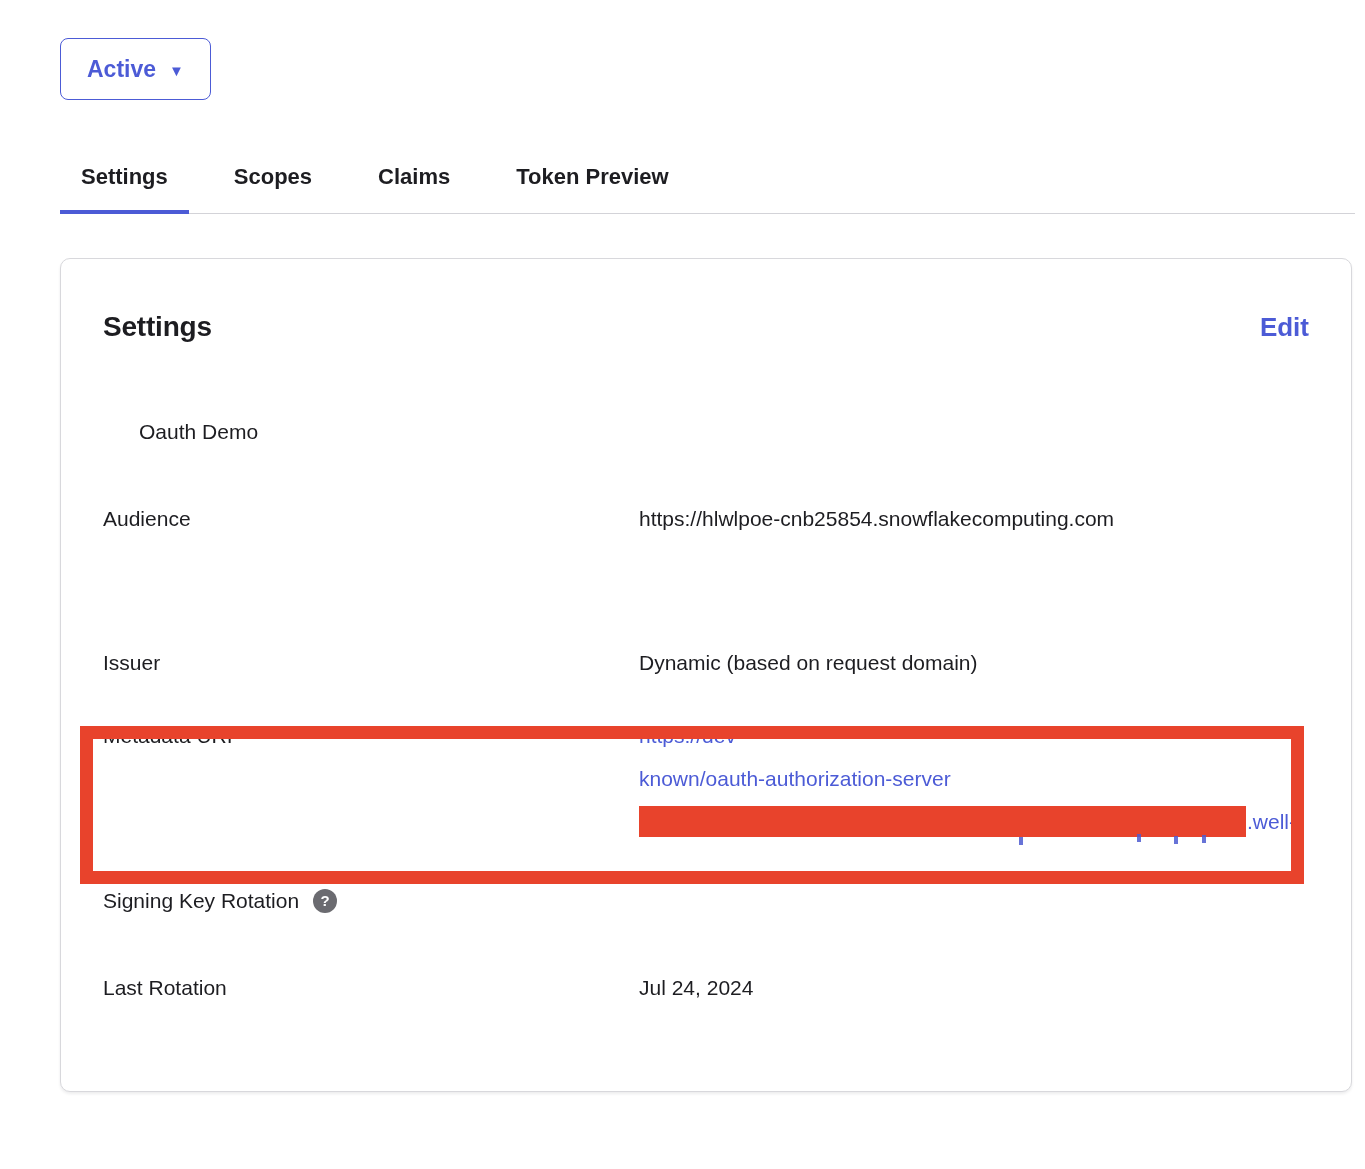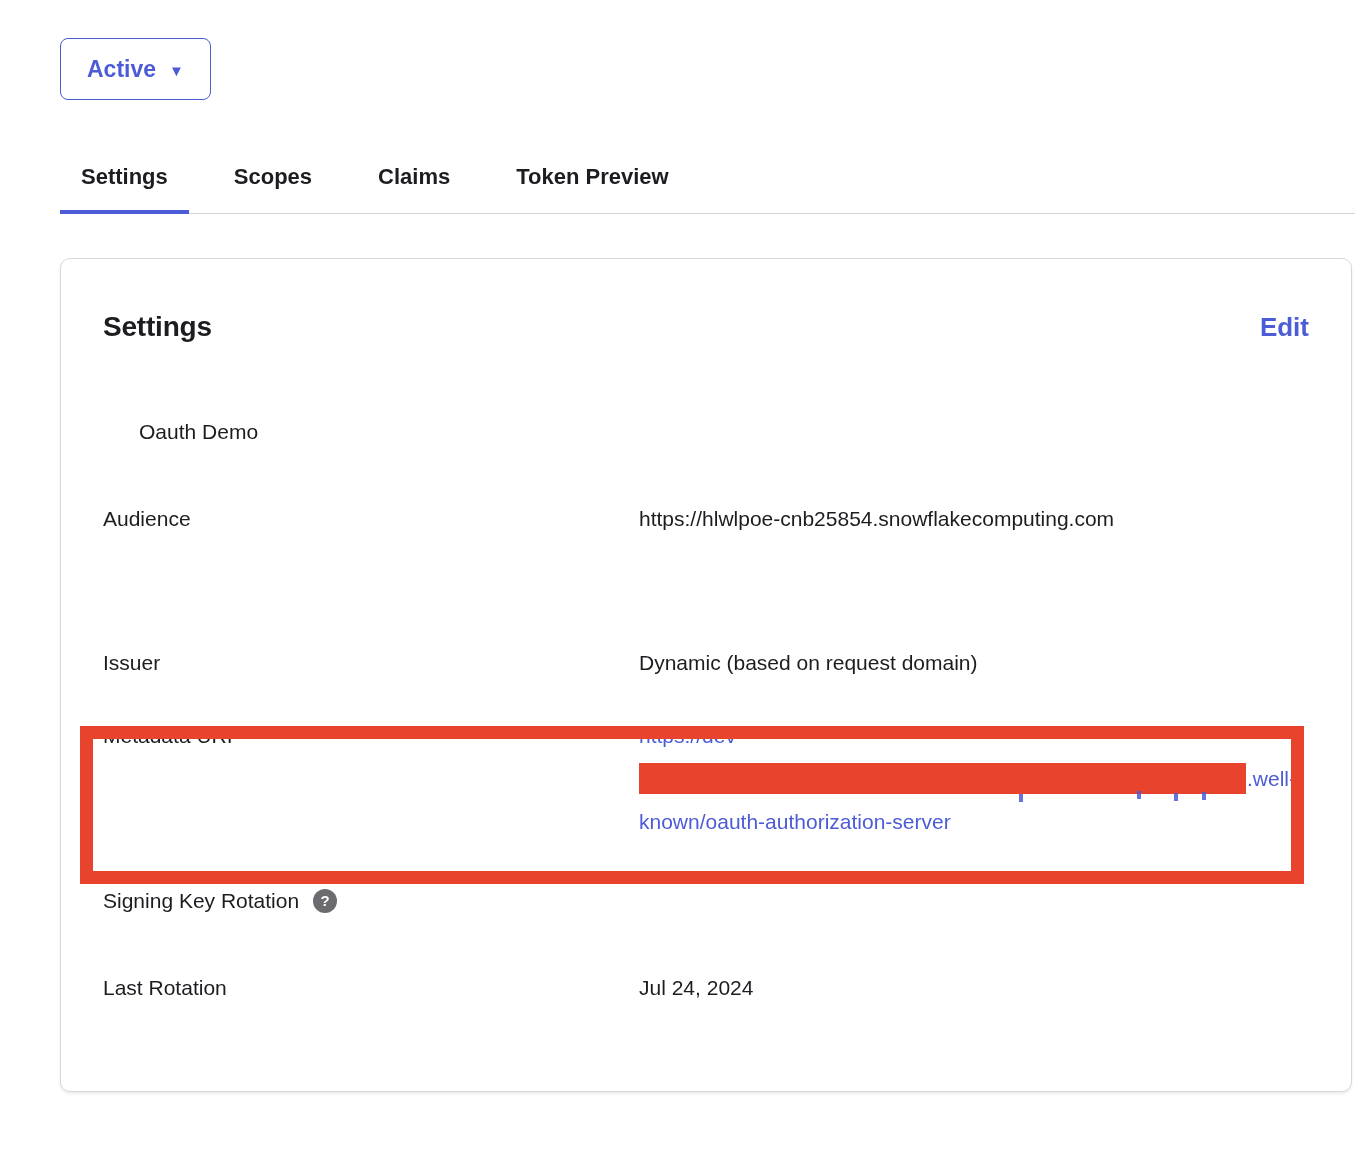--- a/index.html
+++ b/index.html
@@ -120,22 +120,22 @@
     <div class="row issuer-row">
       <div class="label">Issuer</div>
       <div class="value">Dynamic (based on request domain)</div>
     </div>
 
     <div class="row metadata-row">
       <div class="label">Metadata URI</div>
       <div class="value">
         <a class="uri-link">
           <span class="uri-line">https://dev-</span>
+          <span class="uri-line">known/oauth-authorization-server</span>
           <span class="uri-line"><span class="redaction-bar"></span><span>.well-</span></span>
-          <span class="uri-line">known/oauth-authorization-server</span>
         </a>
       </div>
     </div>
 
     <div class="row">
       <div class="label">
         <span>Signing Key Rotation</span>
         <span class="help-icon">?</span>
       </div>
     </div>

